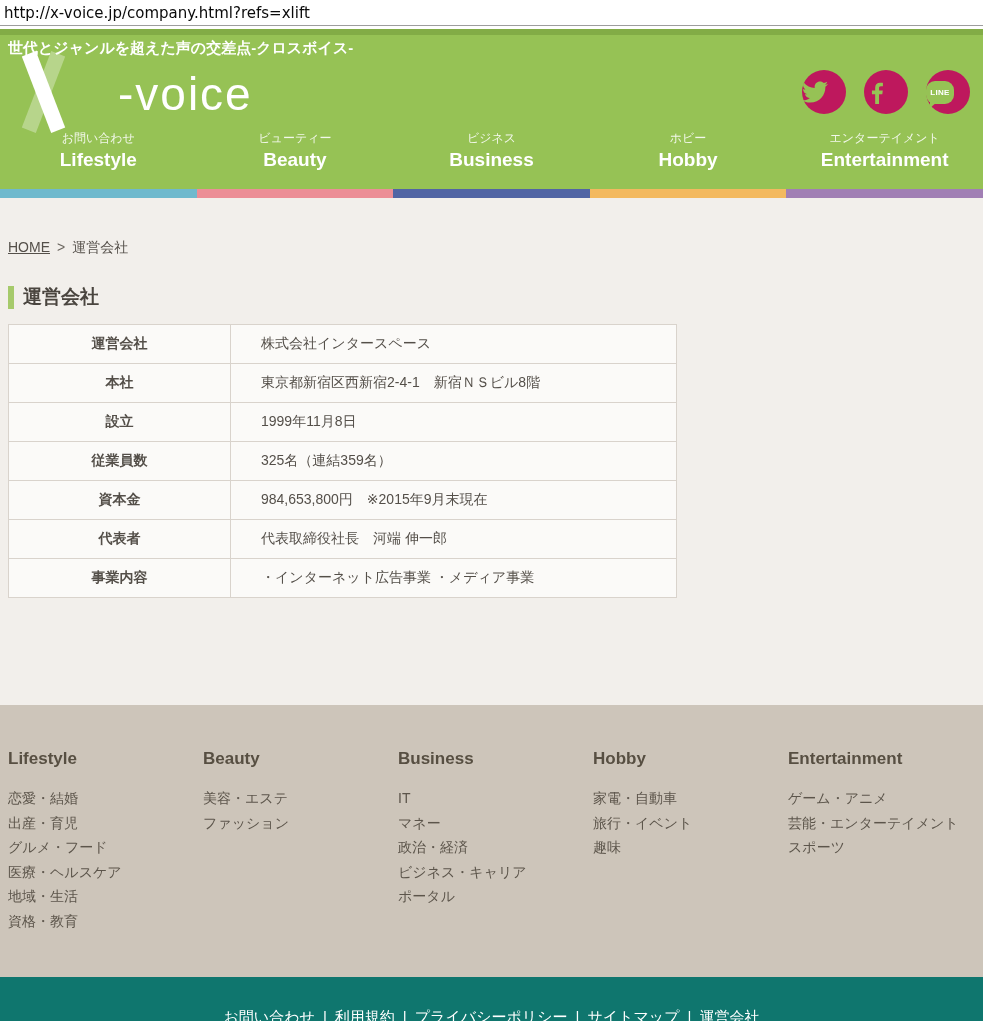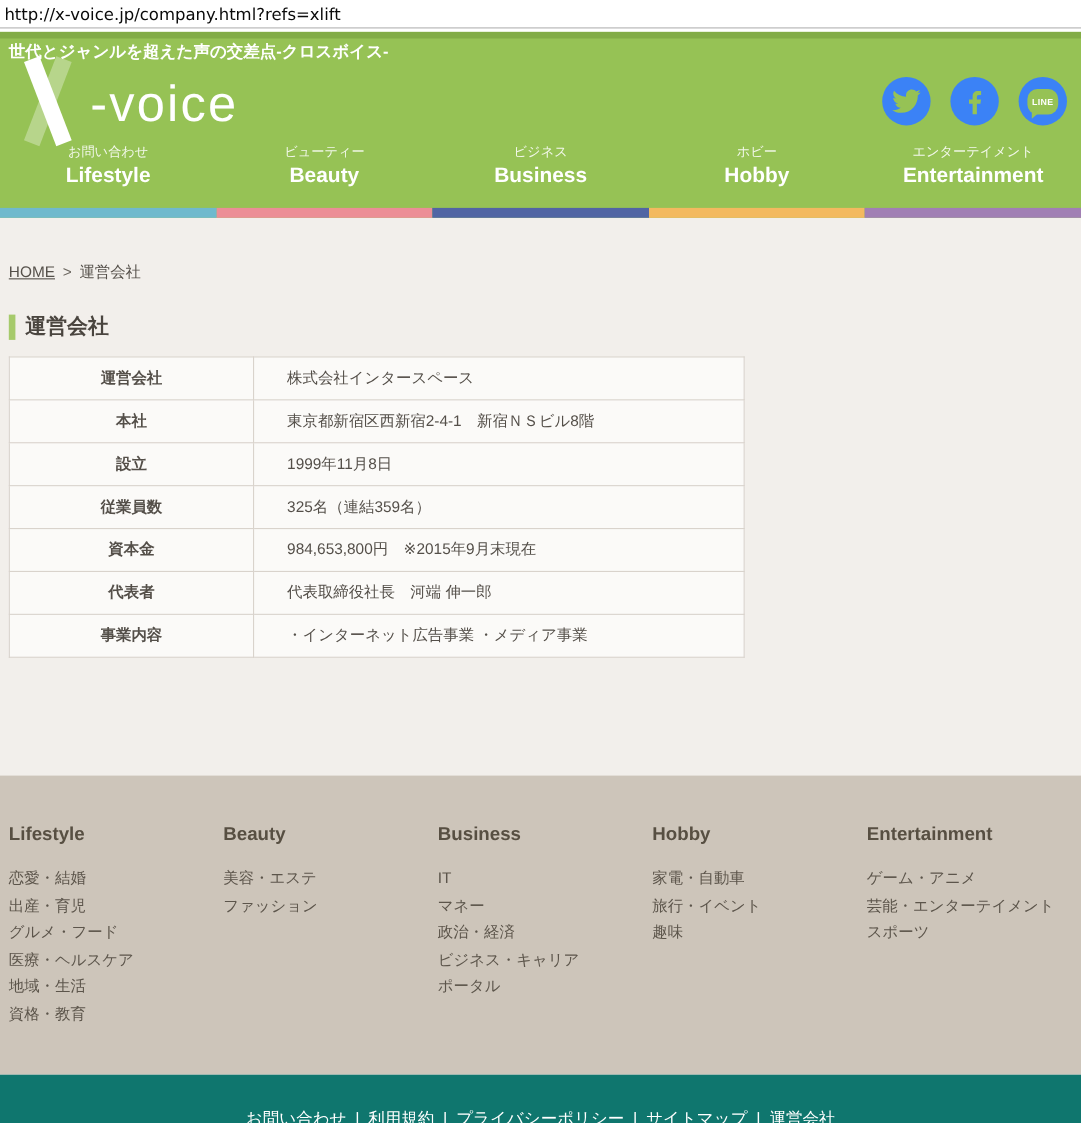--- a/index.html
+++ b/index.html
@@ -9,32 +9,32 @@
   .browser-bar { height:26px; background:#fff; border-bottom:1px solid #9d9d9d;
                  font-family:"DejaVu Sans",sans-serif; font-size:15px; color:#0a0a0a;
                  padding:4px 0 0 4px; }
   .browser-gap { height:3px; background:#fff; }
 
   
   .header { position:relative; }
   .header-strip { height:6px; }
   .tagline { padding:5px 8px 1px 8px; color:#fff; font-weight:bold; font-size:15px; line-height:16px; }
 
-  .logo-row { display:flex; align-items:center; height:70px; padding:0 13px 0 8px; }
+  .logo-row { display:flex; align-items:center; height:70px; padding:0 13px 0 8px;gap:36px; }
   .x-mark { position:relative; width:72px; height:68px; flex:0 0 auto; }
   .x-stroke { position:absolute; width:15px; height:82px; top:-7px; left:28px; }
   .x-stroke.faint { background:rgba(255,255,255,0.32); transform:rotate(21deg); }
   .x-stroke.bright { background:#ffffff; transform:rotate(-21deg); }
   .logo-text { color:#fff; font-size:46px; font-weight:400; letter-spacing:2px; line-height:1;
                margin-left:2px; margin-top:4px; }
   .logo-spacer { flex:1; }
 
   .social { display:flex; gap:18px; align-items:center; }
-  .social-btn { width:44px; height:44px; border-radius:50%; background:#3b82f6; color:#96C255;
-                display:flex; align-items:center; justify-content:center; cursor:pointer; }
+  .social-btn { width:44px; height:44px; border-radius:50%; background:#be185d; color:#96C255;
+                display:flex; align-items:center; cursor:pointer; }
   .social-btn svg { width:26px; height:26px; fill:currentColor; }
   .line-bubble { position:relative; width:28px; height:23px; background:#96C255; border-radius:9px;
                  display:flex; align-items:center; justify-content:center; }
   .line-bubble .line-word { color:#fff; font-size:8px; font-weight:bold; letter-spacing:0.3px; }
   .line-tail { position:absolute; left:4px; bottom:-4px; width:0; height:0;
                border-left:7px solid #96C255; border-bottom:6px solid transparent; }
 
   .nav { display:flex; height:62px; }
   .nav-item { flex:1; text-align:center; padding-top:3px; cursor:pointer; }
   .nav-jp { color:rgba(255,255,255,0.88); font-size:12px; line-height:17px; }

